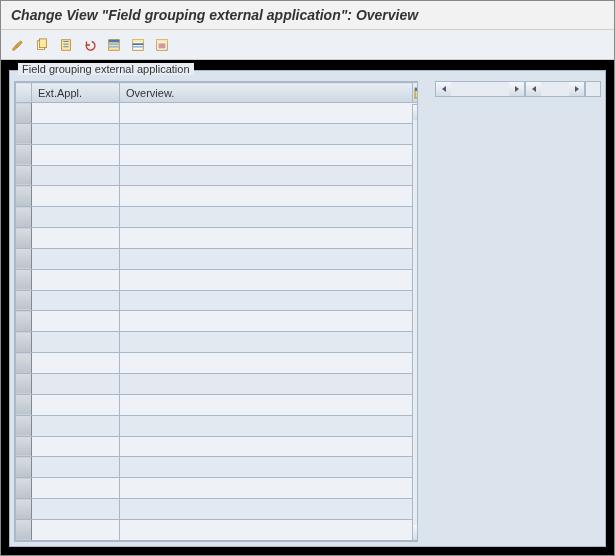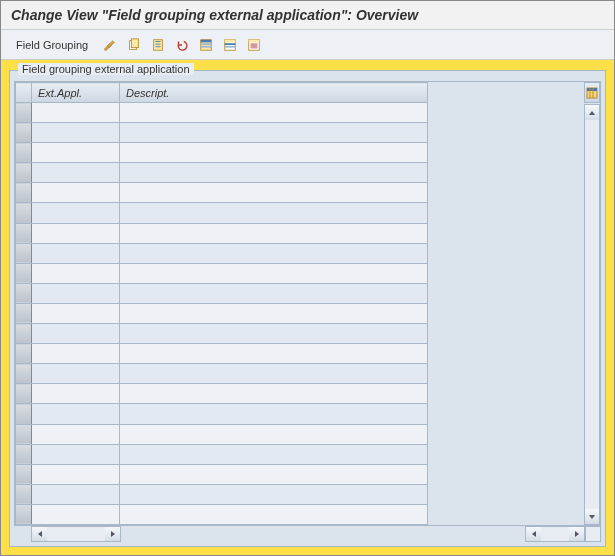--- a/index.html
+++ b/index.html
@@ -54,21 +54,21 @@
     align-items: center; justify-content: center;
     width: 18px; height: 18px;
     cursor: pointer;
     border: 1px solid transparent;
     border-radius: 2px;
   }
   .ticon svg { width: 14px; height: 14px; }
 
   .workarea {
     flex: 1;
-    background: #fde047;
+    background: #000000;
     padding: 10px 8px 8px 8px;
     position: relative;
     overflow: hidden;
   }
   .groupbox {
     border: 1px solid #a9b8c8;
     background: #dbe3ec;
     height: 100%;
     position: relative;
   }
@@ -77,22 +77,21 @@
     top: -8px; left: 8px;
     background: #e7edf3;
     padding: 0 4px;
     font-size: 11px;
     color: #333;
   }
   .table-container {
     position: absolute;
     top: 10px; left: 4px; right: 4px; bottom: 4px;
     display: flex;
-    flex-direction: column;
-    font-style: italic;
+    flex-direction: row;
   }
   .table-body {
     flex: 1;
     display: flex;
     overflow: hidden;
     border: 1px solid #a9b8c8;
   }
   .grid {
     flex: 0 0 auto;
     border-collapse: collapse;
@@ -193,21 +192,20 @@
     top: 55px;
   }
 </style>
 </head>
 <body>
 
 <div class="wrap">
   <div class="titlebar">Change View "Field grouping external application": Overview</div>
 
   <div class="toolbar">
-    <span class="tbtn">Field Grouping</span>
     <span class="ticon">
       <svg viewBox="0 0 16 16">
           <path d="M2 12 L8 6 L10 8 L4 14 L2 14 Z" fill="#d9a23a" stroke="#8a6a1f" stroke-width="0.5"></path>
           <path d="M5 9 L11 3 L13 5 L7 11 Z" fill="#d9a23a" stroke="#8a6a1f" stroke-width="0.5"></path>
         </svg>
     </span>
     <span class="ticon">
       <svg viewBox="0 0 16 16">
           <rect x="3" y="3" width="8" height="10" fill="#fff" stroke="#b88a2a"></rect>
           <rect x="5" y="1" width="8" height="10" fill="#ffe9a8" stroke="#b88a2a"></rect>
@@ -255,21 +253,21 @@
     <div class="groupbox">
       <div class="group-title">Field grouping external application</div>
 
       <div class="table-container">
         <div class="table-body">
           <table class="grid">
             <thead>
               <tr>
                 <th class="sel-h"></th>
                 <th style="width:88px">Ext.Appl.</th>
-                <th style="width:308px">Descript.</th>
+                <th style="width:308px">Overview.</th>
               </tr>
             </thead>
             <tbody id="grid-body">
                 <tr>
                   <td class="sel"></td>
                   <td class="c1"></td>
                   <td class="c2"></td>
                 </tr>
                 <tr>
                   <td class="sel"></td>

